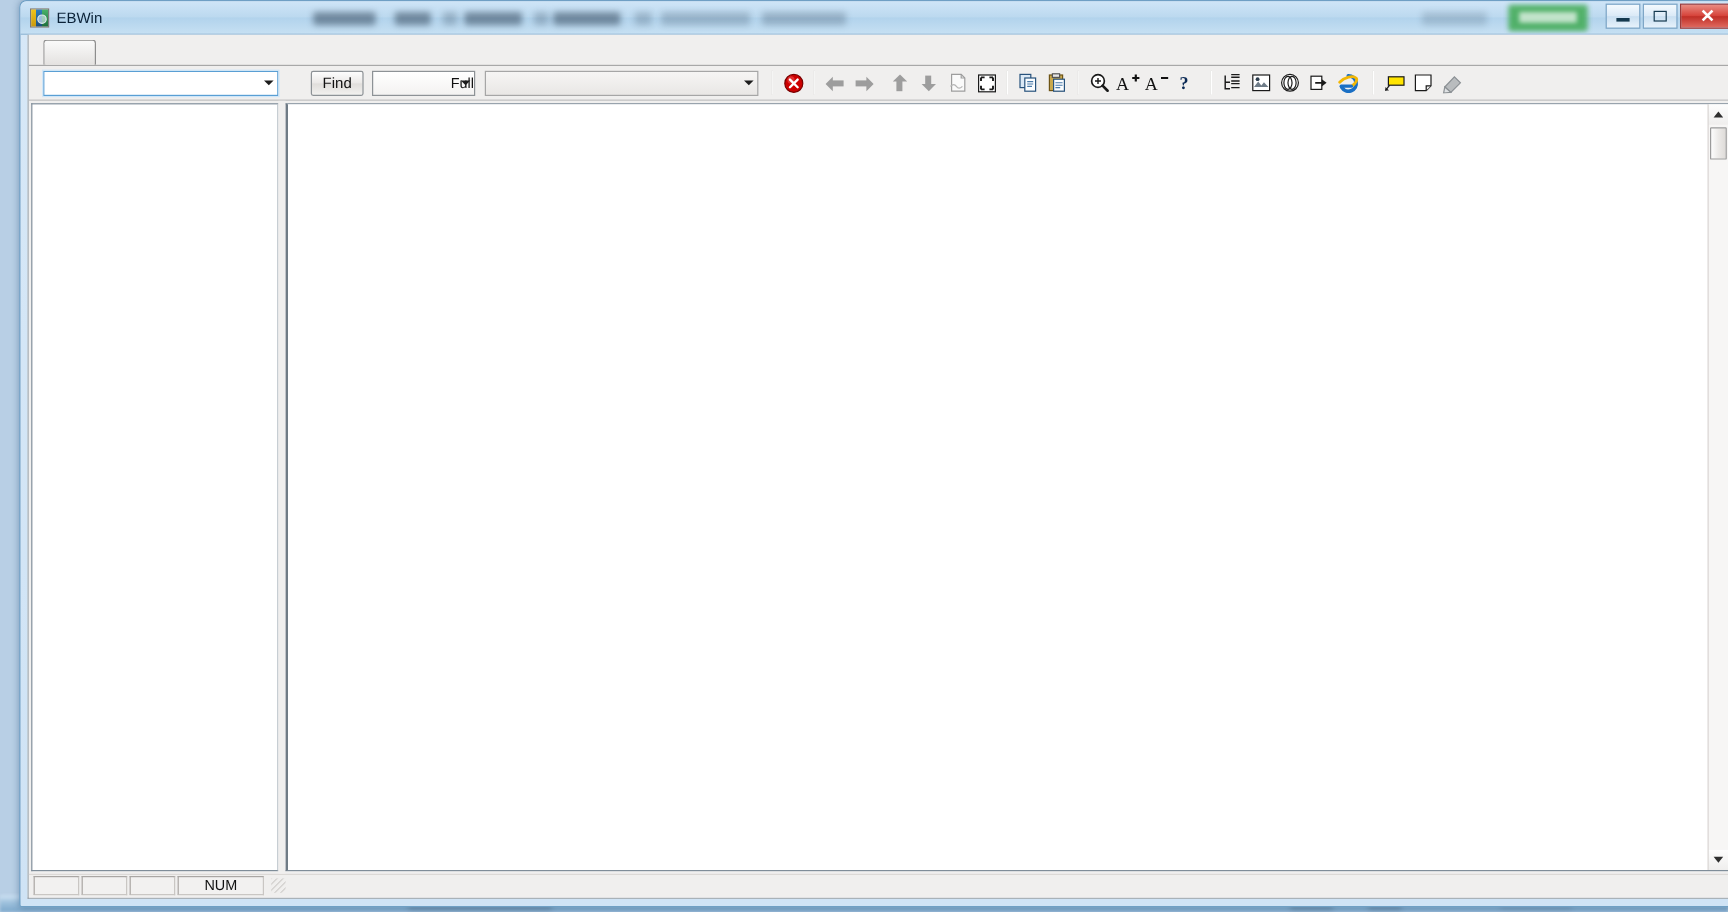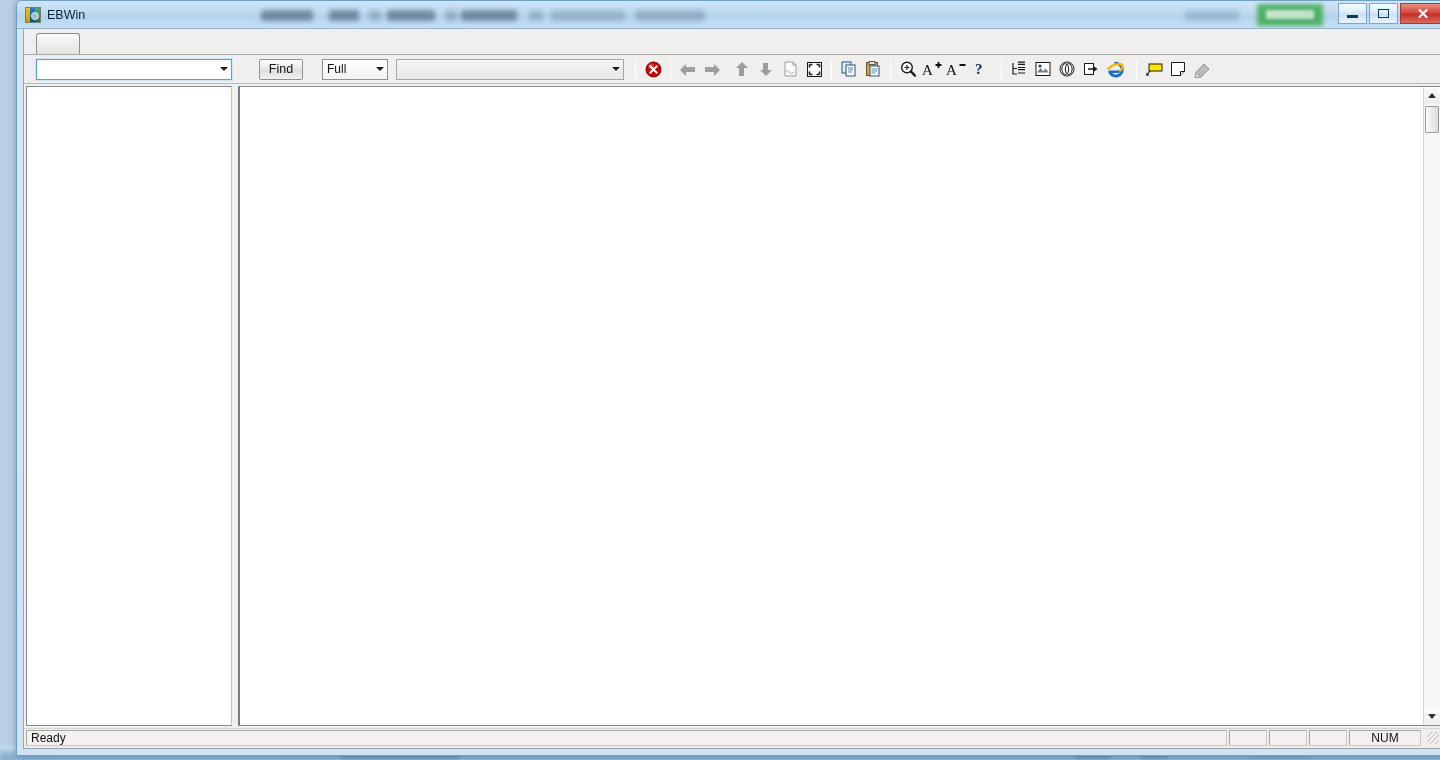--- a/index.html
+++ b/index.html
@@ -185,25 +185,26 @@
     height: 21px; min-width: 44px; margin-left: 27px;
     border: 1px solid #8d9296;
     border-radius: 2px;
     background: linear-gradient(180deg,#fdfdfd 0%,#ebe9e7 48%,#e0dedb 52%,#f2f1ef 100%);
     font-size: 12.5px; color: #111;
     display: flex; align-items: center; justify-content: center;
     padding: 0 6px;
     cursor: default;
   }
   #mode-combo {
-    width: 66px; margin-left: 19px;
+    width: 86px; margin-left: 7px;
     border: 1px solid #8d9296;
     background: linear-gradient(180deg,#ffffff 0%,#f3f2f1 100%);
     padding-left: 4px;
     color: #111;
+    justify-content: flex-end;
   }
   #dict-combo {
     width: 228px; margin-left: 8px;
     border: 1px solid #a6a6a6;
     background: linear-gradient(180deg,#f6f5f4 0%,#e9e7e5 100%);
     color: #9a9a9a;
   }
   .tb-sep {
     width: 1px; height: 20px; margin: 0 5px;
     background: #c2c0be;
@@ -572,21 +573,20 @@
             <div id="sb-thumb"></div>
           </div>
           <div class="sb-btn">
             <span class="sb-tri-down"></span>
           </div>
         </div>
       </div>
     </div>
 
     <div id="statusbar">
-      <div class="sb-cell" id="sb-ready">Ready</div>
       <div class="sb-cell sb-small"></div>
       <div class="sb-cell sb-small"></div>
       <div class="sb-cell sb-small"></div>
       <div class="sb-cell" id="sb-num">NUM</div>
       <div class="sb-cell" id="sb-grip"></div>
     </div>
 
   </div>
 </div>
 

